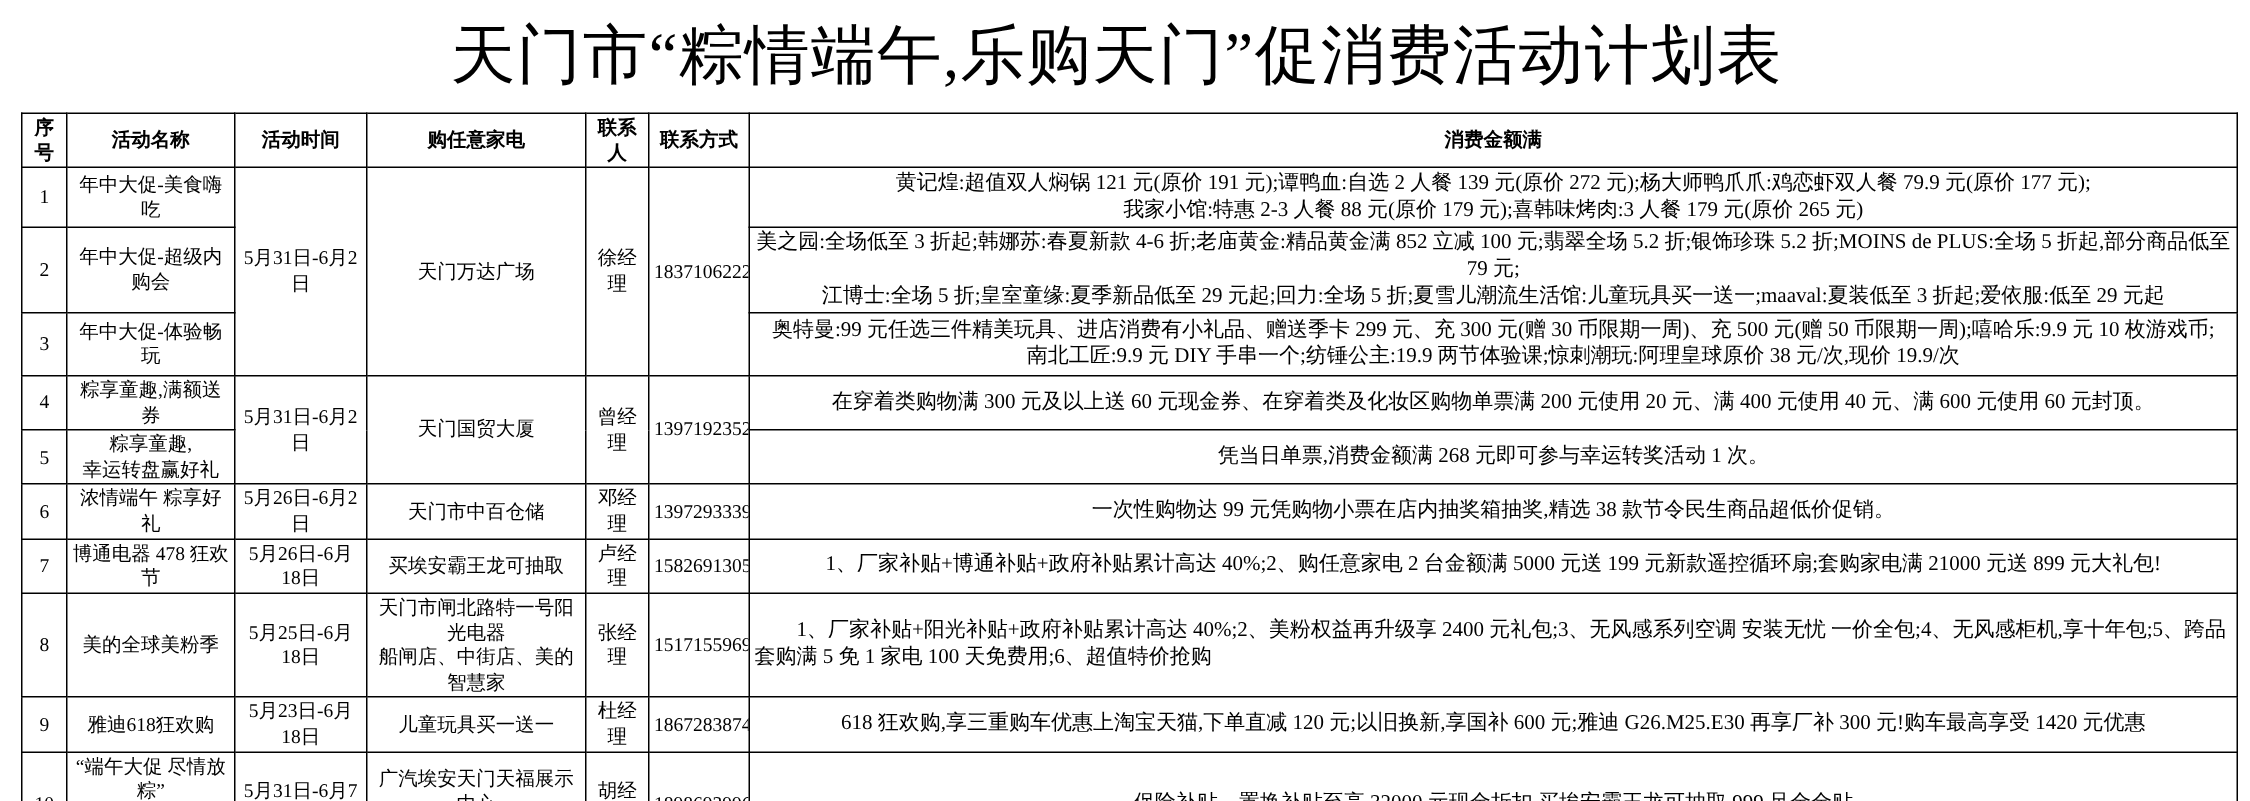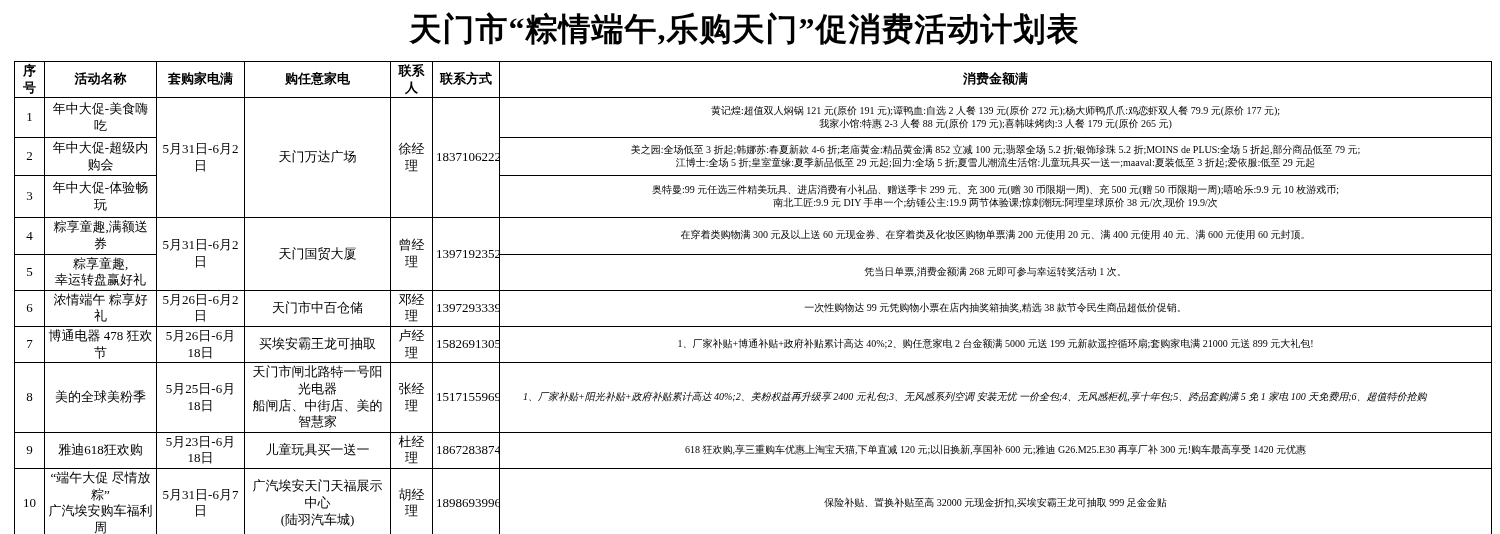--- a/index.html
+++ b/index.html
@@ -4,22 +4,22 @@
 <style>
   html,body{margin:0;padding:0;background:#fff;}
   body{
     width:1500px;height:534px;
     color:#000;
     font-family:"Liberation Serif","DejaVu Serif",serif;
     overflow:hidden;
   }
   .page-title{
     text-align:center;
-    font-size:32px;
-    font-weight:bold;
+    font-size:43px;
+    font-weight:normal;
     margin:8px 11px 9px 0;
     letter-spacing:1px;
     white-space:nowrap;
   }
   table.plan{
     border-collapse:collapse;
     table-layout:fixed;
     width:1478px;
     margin-left:14px;
   }
@@ -27,25 +27,24 @@
     border:1px solid #000;
     padding:1px 3px;
     text-align:center;
     vertical-align:middle;
     font-size:13px;
     line-height:1.28;
     overflow:hidden;
   }
   .plan th{font-weight:bold;height:17px;}
   .ml{white-space:pre-line;}
-  td.desc{font-size:10px;}
+  td.desc{font-size:14px;}
   td.desc.left{
     text-align:left;
     text-indent:2em;
-    font-style:italic;
   }
 </style>
 </head>
 <body>
 
 <div class="page-title">天门市“粽情端午,乐购天门”促消费活动计划表</div>
 
 <table class="plan">
   <colgroup>
     <col style="width:30px">
@@ -53,21 +52,21 @@
       <col style="width:88px">
     <col style="width:146px">
       <col style="width:42px">
       <col style="width:67px">
       <col>
   </colgroup>
   <thead>
     <tr style="height:17px">
       <th>序号</th>
       <th>活动名称</th>
-      <th>套购家电满</th>
+      <th>活动时间</th>
       <th>购任意家电</th>
       <th>联系人</th>
       <th>联系方式</th>
       <th>消费金额满</th>
     </tr>
   </thead>
   <tbody>
     <tr style="height:40px">
       <td>1</td>
       <td class="ml">年中大促-美食嗨吃</td>

